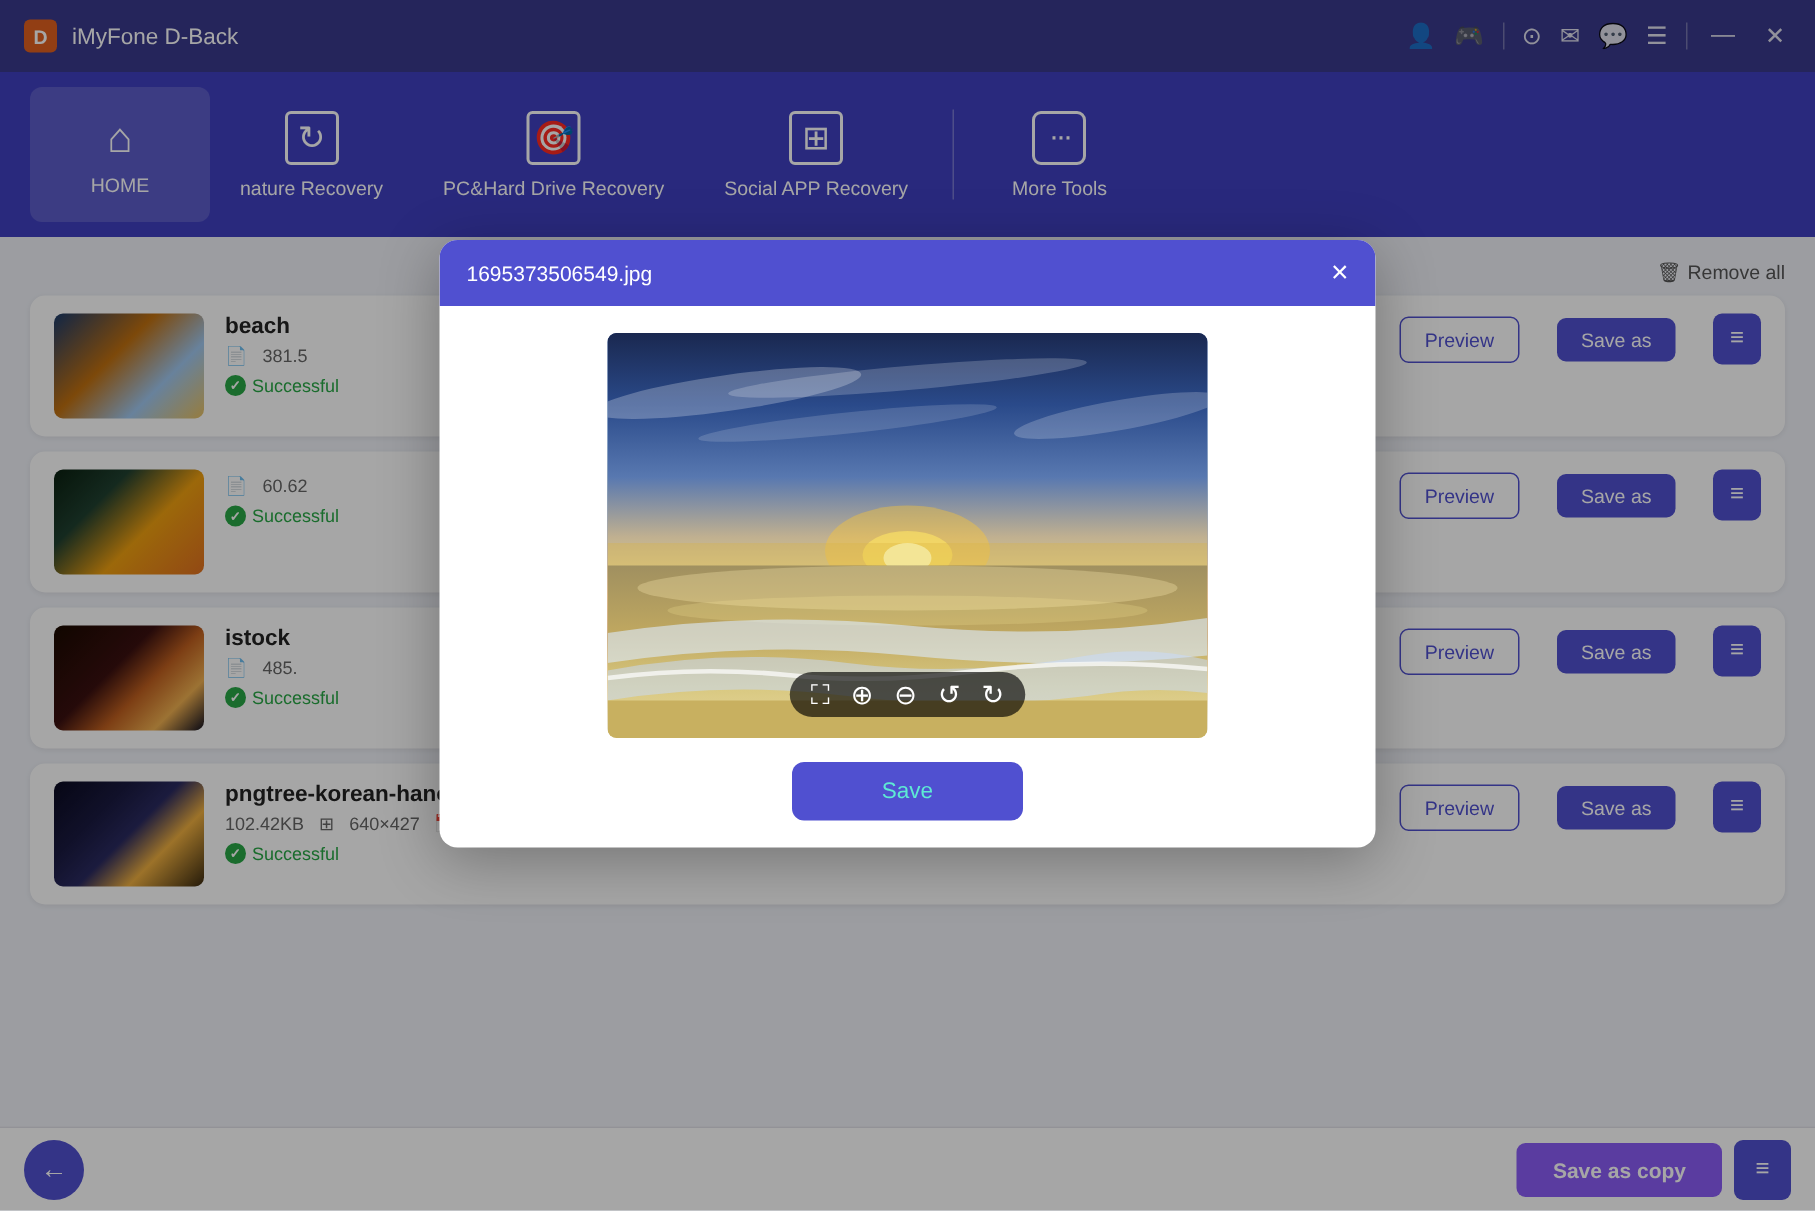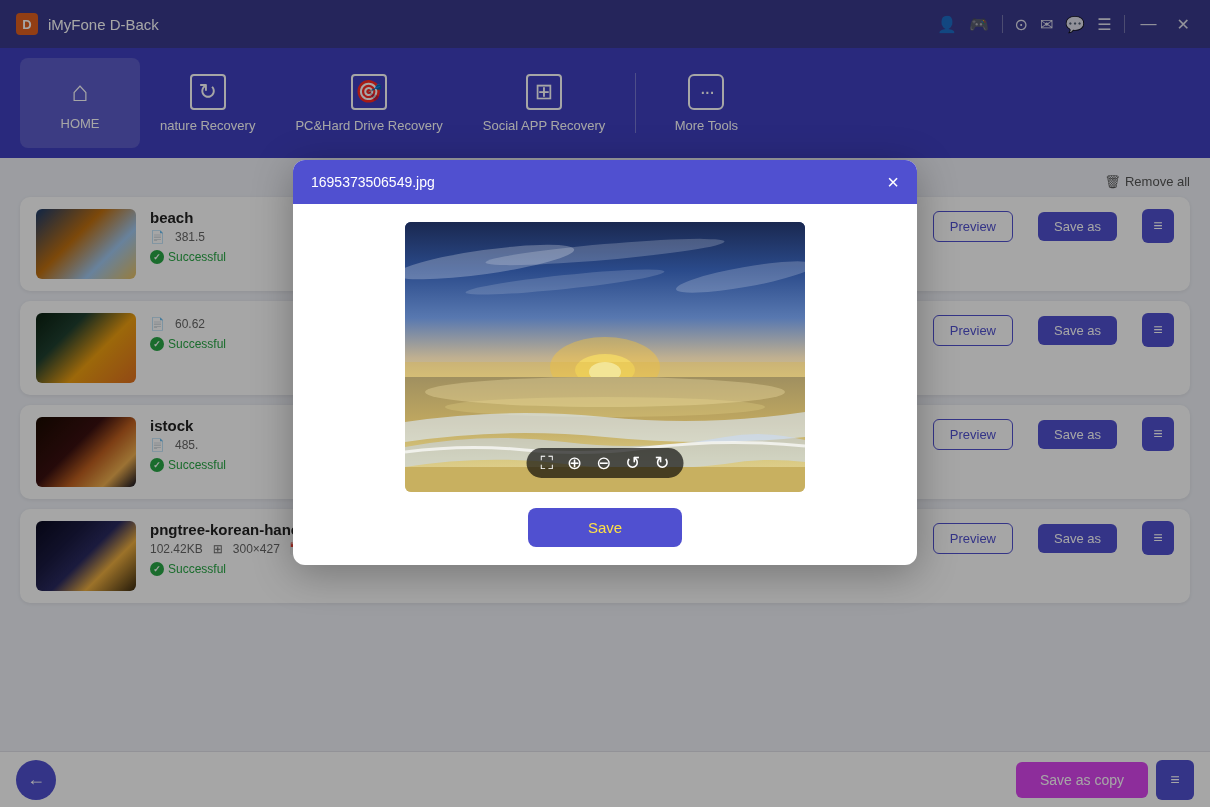--- a/index.html
+++ b/index.html
@@ -163,28 +163,28 @@
       display: flex;
       align-items: center;
       justify-content: center;
       cursor: pointer;
       color: white;
       font-size: 18px;
       border: none;
     }
     .bottom-right { display: flex; align-items: center; gap: 8px; }
     .btn-save-copy {
-      background: #d946ef;
+      background: #8b5cf6;
       border: none;
       color: white;
       border-radius: 6px;
       padding: 10px 24px;
       font-size: 14px;
       cursor: pointer;
-      font-weight: 400;
+      font-weight: 700;
     }
     .btn-more-bottom {
       background: #5050d0;
       border: none;
       color: white;
       border-radius: 6px;
       width: 38px;
       height: 40px;
       display: flex;
       align-items: center;
@@ -252,21 +252,21 @@
       background: none;
       border: none;
       color: white;
       font-size: 18px;
       cursor: pointer;
       line-height: 1;
     }
     .modal-save-btn {
       background: #5050d0;
       border: none;
-      color: #fde047;
+      color: #5eead4;
       border-radius: 8px;
       padding: 11px 60px;
       font-size: 15px;
       cursor: pointer;
       font-weight: 500;
     }
   </style>
 </head>
 <body>
 
@@ -382,21 +382,21 @@
       </div>
     </div>
 
     <div class="file-card">
       <div class="file-thumb thumb-hanok"></div>
       <div class="file-info">
         <div class="file-name">pngtree-korean-hanok-village-by-gakuhachi-photo-...</div>
         <div class="file-meta">
           <span>102.42KB</span>
           <span>⊞</span>
-          <span>300×427</span>
+          <span>640×427</span>
           <span>📅</span>
           <span>2023-09-11</span>
         </div>
         <div class="file-status">
           <div class="status-dot"></div>
           <span>Successful</span>
         </div>
       </div>
       <div class="file-actions">
         <button class="btn-preview">Preview</button>

